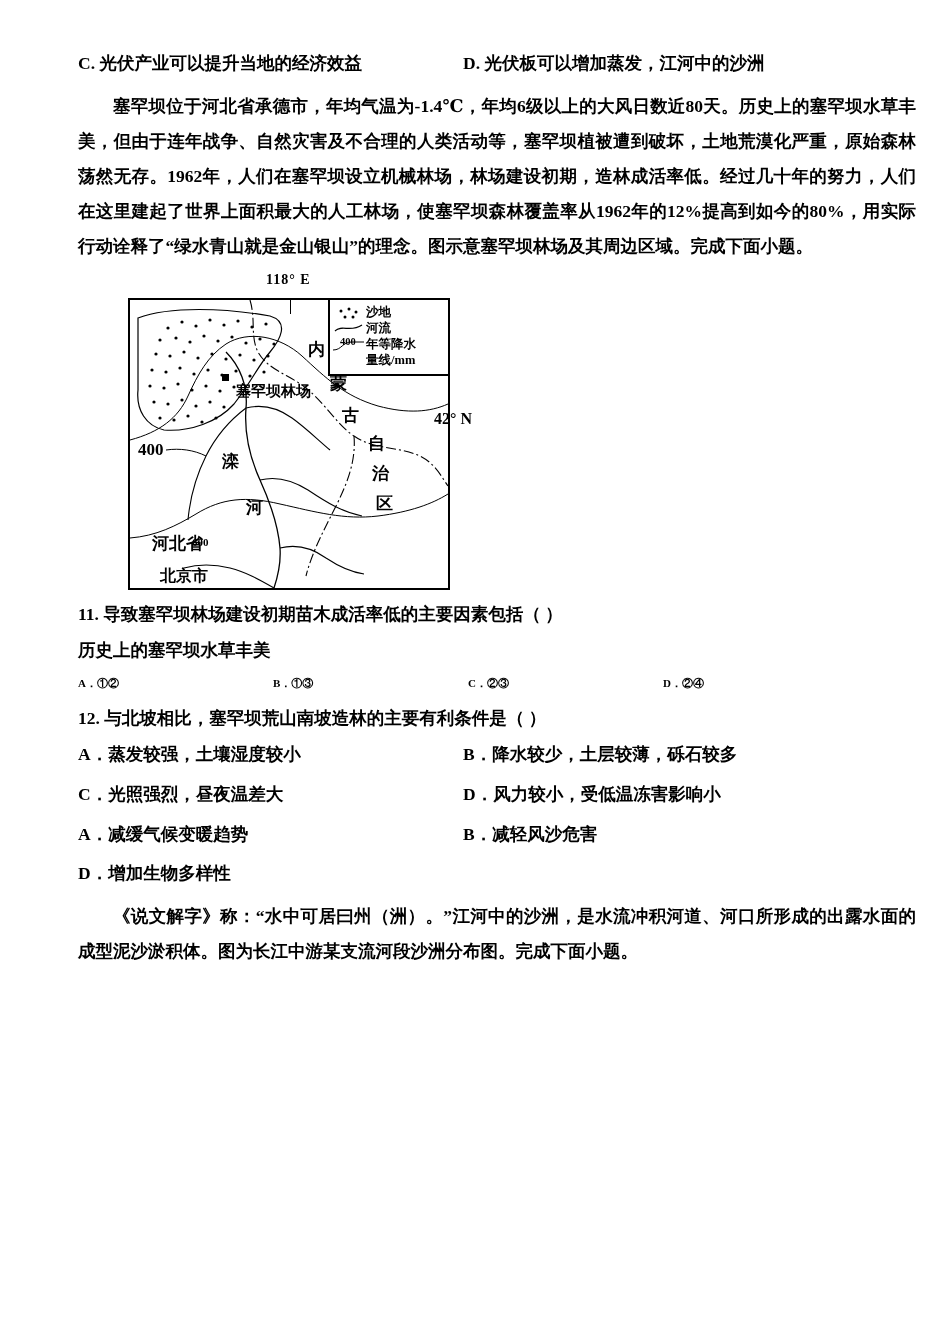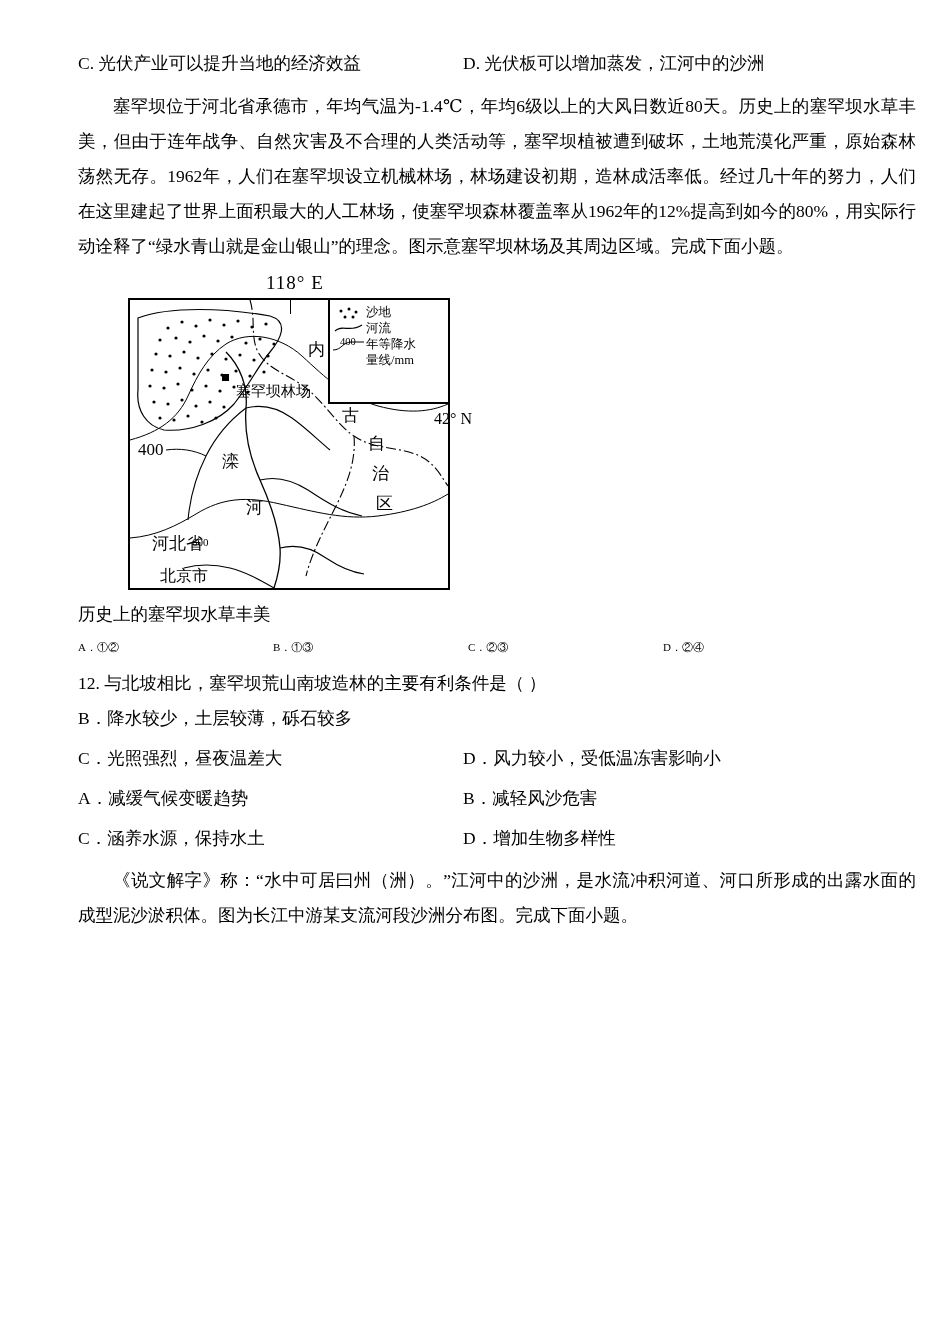--- a/index.html
+++ b/index.html
@@ -14,20 +14,21 @@
     color: #000000;
     position: relative;
     overflow: hidden;
   }
   .page {
     position: relative;
     width: 950px;
     height: 1344px;
     box-sizing: border-box;
     padding: 50px 34px 0 78px;
+    font-weight: bold;
   }
   .q-row {
     display: flex;
     font-size: 17.5px;
     line-height: 1.5;
     margin-bottom: 13px;
   }
   .q-row .opt {
     white-space: nowrap;
   }
@@ -96,21 +97,21 @@
   .lab {
     position: absolute;
     font-size: 15px;
     white-space: nowrap;
   }
   .legend {
     position: absolute;
     right: 0px;
     top: 0px;
     width: 120px;
-    height: 104px;
+    height: 76px;
     border-left: 2px solid #000;
     border-bottom: 2px solid #000;
     box-sizing: border-box;
     background: #fff;
   }
   .legend-row {
     position: absolute;
     font-size: 12.5px;
     white-space: nowrap;
   }
@@ -127,21 +128,21 @@
   <div class="q-row">
     <div class="opt opt-a">C. 光伏产业可以提升当地的经济效益</div>
     <div class="opt opt-b">D. 光伏板可以增加蒸发，江河中的沙洲</div>
   </div>
 
   <p class="para">塞罕坝位于河北省承德市，年均气温为-1.4℃，年均6级以上的大风日数近80天。历史上的塞罕坝水草丰美，但由于连年战争、自然灾害及不合理的人类活动等，塞罕坝植被遭到破坏，土地荒漠化严重，原始森林荡然无存。1962年，人们在塞罕坝设立机械林场，林场建设初期，造林成活率低。经过几十年的努力，人们在这里建起了世界上面积最大的人工林场，使塞罕坝森林覆盖率从1962年的12%提高到如今的80%，用实际行动诠释了“绿水青山就是金山银山”的理念。图示意塞罕坝林场及其周边区域。完成下面小题。</p>
 
   <div class="figure">
     <div class="map-wrap">
 
-      <div class="lab" style="left:158px; top:2px; font-size:19px; letter-spacing:1px;">118° E</div>
+      <div class="lab" style="left:158px; top:2px; font-size:14px; letter-spacing:1px;">118° E</div>
 
       <div class="map-box">
 
         <div class="vline" style="left:160px; top:0px; width:1px; height:14px;"></div>
 
         <svg width="318" height="288" style="position:absolute; left:0; top:0;">
 
           <g fill="#000">
             <circle cx="38" cy="28" r="1.6"></circle>
               <circle cx="52" cy="22" r="1.6"></circle>
@@ -254,41 +255,42 @@
           <div class="legend-row" style="left:10px; top:36px; font-size:10.5px;">400</div>
           <div class="legend-row" style="left:36px; top:36px;">年等降水</div>
           <div class="legend-row" style="left:36px; top:52px;">量线/mm</div>
         </div>
       </div>
 
       <div class="lab" style="left:326px; top:140px; font-size:16px;">42° N</div>
     </div>
   </div>
 
+  <div class="qnum">11. 导致塞罕坝林场建设初期苗木成活率低的主要因素包括（      ）</div>
   <div class="sub">历史上的塞罕坝水草丰美</div>
   <div class="opts4">
     <div class="o">A．①②</div>
     <div class="o">B．①③</div>
     <div class="o">C．②③</div>
     <div class="o">D．②④</div>
   </div>
 
   <div class="qnum">12. 与北坡相比，塞罕坝荒山南坡造林的主要有利条件是（      ）</div>
   <div class="opts2">
+    <div class="o1">A．蒸发较强，土壤湿度较小</div>
     <div>B．降水较少，土层较薄，砾石较多</div>
   </div>
   <div class="opts2">
     <div class="o1">C．光照强烈，昼夜温差大</div>
     <div>D．风力较小，受低温冻害影响小</div>
   </div>
 
   <div class="opts2">
     <div class="o1">A．减缓气候变暖趋势</div>
     <div>B．减轻风沙危害</div>
   </div>
   <div class="opts2">
-    <div class="o1">C．涵养水源，保持水土</div>
     <div>D．增加生物多样性</div>
   </div>
 
   <p class="para">《说文解字》称：“水中可居曰州（洲）。”江河中的沙洲，是水流冲积河道、河口所形成的出露水面的成型泥沙淤积体。图为长江中游某支流河段沙洲分布图。完成下面小题。</p>
 
 </div>
 
 </body></html>

